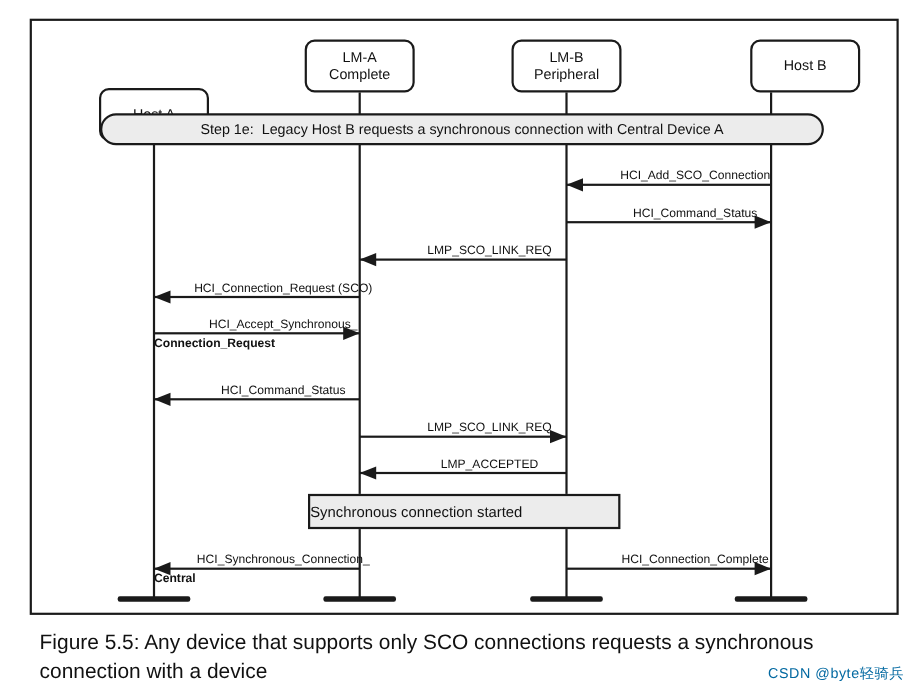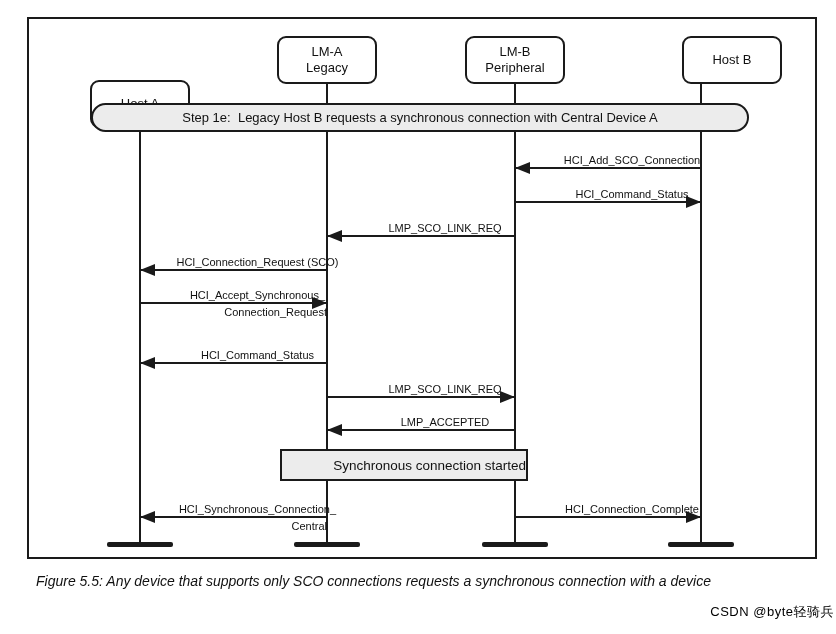--- a/index.html
+++ b/index.html
@@ -36,59 +36,59 @@
   .ah-right{
     position:absolute;right:0;top:-5px;width:0;height:0;
     border-top:6px solid transparent;border-bottom:6px solid transparent;
     border-left:15px solid #1a1a1a;
   }
   .lbl-above{
     position:absolute;bottom:2px;left:0;width:100%;text-align:center;
     font-size:11px;line-height:1.2;white-space:nowrap;padding-left:24px;
   }
   .lbl-below{
-    position:absolute;top:4px;left:0;width:100%;text-align:right;
-    font-size:11px;line-height:1.2;white-space:nowrap;
+    position:absolute;top:4px;left:0;width:100%;text-align:left;
+    font-size:11px;line-height:1.2;white-space:nowrap;font-weight:bold;
   }
   .note{
-    position:absolute;left:280px;top:449px;width:248px;height:32px;box-sizing:border-box;
+    position:absolute;left:280px;top:449px;width:284px;height:32px;box-sizing:border-box;
     border:2px solid #1a1a1a;background:#ececec;z-index:3;
-    display:flex;align-items:center;justify-content:flex-end;font-size:13.5px;padding-left:42px;
+    display:flex;align-items:center;justify-content:flex-start;font-size:13.5px;
   }
   .terminator{
     position:absolute;top:542px;width:66px;height:5px;background:#1a1a1a;
     border-radius:2px;z-index:2;
   }
   .caption{
     position:absolute;left:36px;top:572px;width:755px;
-    font-size:14px;font-style:italic;line-height:1.35;color:#111;
+    font-size:19px;line-height:1.35;color:#111;
   }
   .watermark{
-    position:absolute;right:2px;top:603px;font-size:13px;color:#000000;
+    position:absolute;right:14px;top:603px;font-size:13px;color:#0369a1;
     letter-spacing:0.5px;
   }
 </style>
 </head>
 <body>
 
 <div id="stage">
 
   <div class="frame"></div>
 
   <div class="lifeline" style="left:139px;"></div>
   <div class="lifeline" style="left:326px;"></div>
   <div class="lifeline" style="left:514px;"></div>
   <div class="lifeline" style="left:700px;"></div>
 
   <div class="actor" style="left:90px;margin-top:44px;">
     <span>Host A</span>
   </div>
   <div class="actor" style="left:277px;text-align:center;">
     <span>LM-A</span>
-    <span>Legacy</span>
+    <span>Complete</span>
   </div>
   <div class="actor" style="left:465px;">
     <span>LM-B</span>
     <span>Peripheral</span>
   </div>
   <div class="actor" style="left:682px;">
     <span>Host B</span>
   </div>
 
   <div class="banner">

